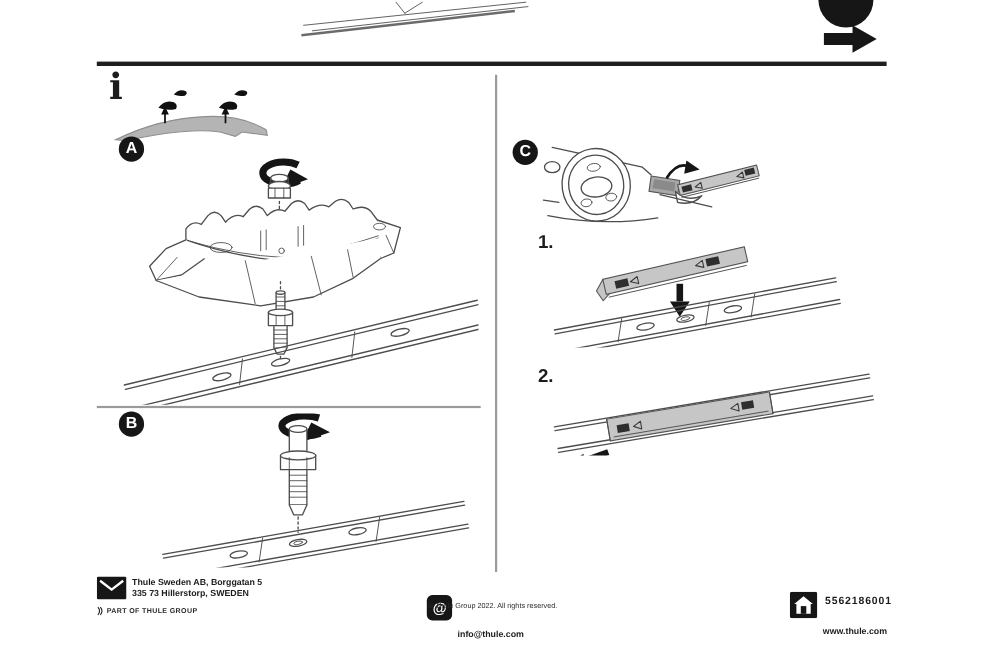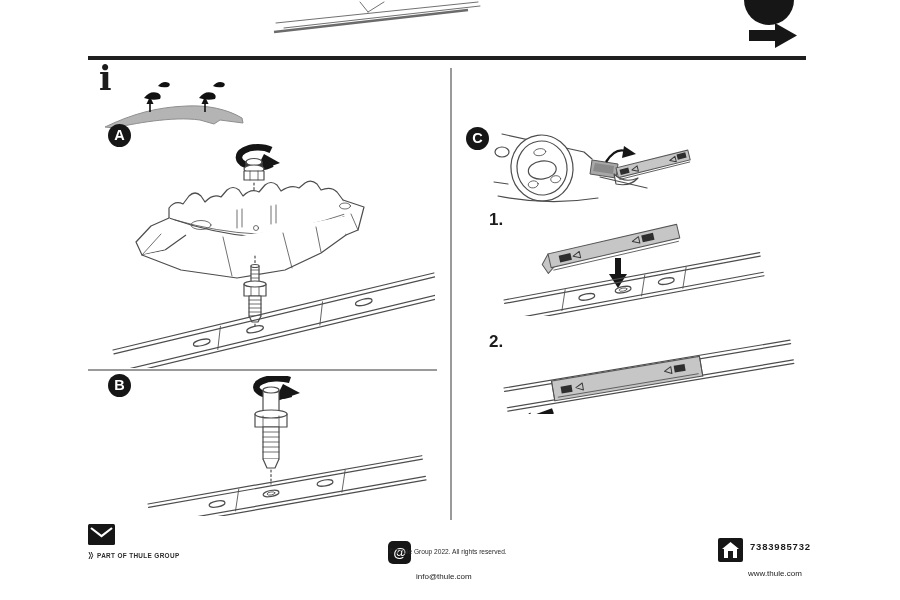--- a/index.html
+++ b/index.html
@@ -11,21 +11,21 @@
   .hdiv{left:88px;top:369px;width:349px;height:2px;background:#9a9a9a;}
   .semicircle{left:744px;top:0;width:50px;height:25px;border-radius:0 0 25px 25px;background:#161616;}
   .badge{width:23px;height:23px;border-radius:50%;background:#161616;color:#fff;
          font-weight:bold;font-size:14.5px;display:flex;align-items:center;justify-content:center;line-height:1;}
   .info-i{font-family:"DejaVu Serif",serif;font-weight:bold;font-size:33px;line-height:1;}
   .step-num{font-weight:bold;font-size:17px;}
   .f-row{display:flex;align-items:center;gap:5px;}
   .f-addr{font-size:8px;font-weight:bold;line-height:10px;white-space:nowrap;}
   .f-small{font-size:6.4px;letter-spacing:.35px;color:#2b2b2b;font-weight:600;white-space:nowrap;}
   .f-copy{font-size:6.6px;color:#2b2b2b;white-space:nowrap;}
-  .f-link{font-size:8px;font-weight:normal;white-space:nowrap;margin-top:48px;}
+  .f-link{font-size:8px;font-weight:bold;white-space:nowrap;margin-top:48px;}
   .f-part{font-size:9.5px;font-weight:bold;letter-spacing:.8px;}
   .at-box{width:23px;height:23px;background:#161616;border-radius:5px;color:#fff;
           display:flex;align-items:center;justify-content:center;font-weight:bold;font-size:13px;font-style:italic;}
   svg{display:block;}
   .ln{stroke:#4d4d4d;fill:none;stroke-width:1.2;stroke-linejoin:round;stroke-linecap:round;}
   .lnw{stroke:#4d4d4d;fill:#ffffff;stroke-width:1.2;stroke-linejoin:round;}
   .thin{stroke-width:.8;}
   .blk{fill:#161616;stroke:none;}
   .gry{fill:#c6c6c6;stroke:#555;stroke-width:1;stroke-linejoin:round;}
   .dmk{fill:#2e2e2e;stroke:none;}
@@ -212,20 +212,24 @@
     <rect class="dmk" x="171" y="6" width="11" height="7"></rect>
     <polygon class="blk" points="44,28 22,32 22,28.5 8,35 23,41 23,37.5 45,33.5"></polygon>
   </g>
 </svg>
 
 <div class="abs f-row" style="left:88px;top:524px;">
   <svg width="27" height="21" viewBox="0 0 27 21">
     <rect class="blk" x="0" y="0" width="27" height="21" rx="1.5"></rect>
     <polyline points="3,4 13.5,12 24,4" stroke="#fff" stroke-width="2.2" fill="none"></polyline>
   </svg>
+  <div class="f-addr">
+    <div>Thule Sweden AB, Borggatan 5</div>
+    <div>335 73 Hillerstorp, SWEDEN</div>
+  </div>
 </div>
 
 <div class="abs f-row" style="left:88px;top:551px;gap:3px;">
   <svg width="6" height="9" viewBox="0 0 6 9">
     <path d="M1,1 Q4,4.5 1,8 M3.2,1 Q6.2,4.5 3.2,8" stroke="#222" stroke-width="1" fill="none"></path>
   </svg>
   <span class="f-small">PART OF THULE GROUP</span>
 </div>
 
 <div class="abs f-row" style="left:388px;top:524px;">
@@ -239,13 +243,13 @@
 
 <div class="abs f-row" style="left:718px;top:521px;text-align:right;">
   <svg width="25" height="24" viewBox="0 0 25 24">
     <rect class="blk" x="0" y="0" width="25" height="24" rx="2"></rect>
     <path d="M12.5,4 L21,11 L19,11 L19,20 L6,20 L6,11 L4,11 Z" fill="#fff"></path>
     <rect x="10" y="13" width="5" height="7" fill="#161616"></rect>
   </svg>
   <span class="f-link">www.thule.com</span>
 </div>
 
-<div class="abs f-part" style="left:750px;top:541px;">7383985732</div>
+<div class="abs f-part" style="left:750px;top:541px;">5562186001</div>
 
 </body></html>

